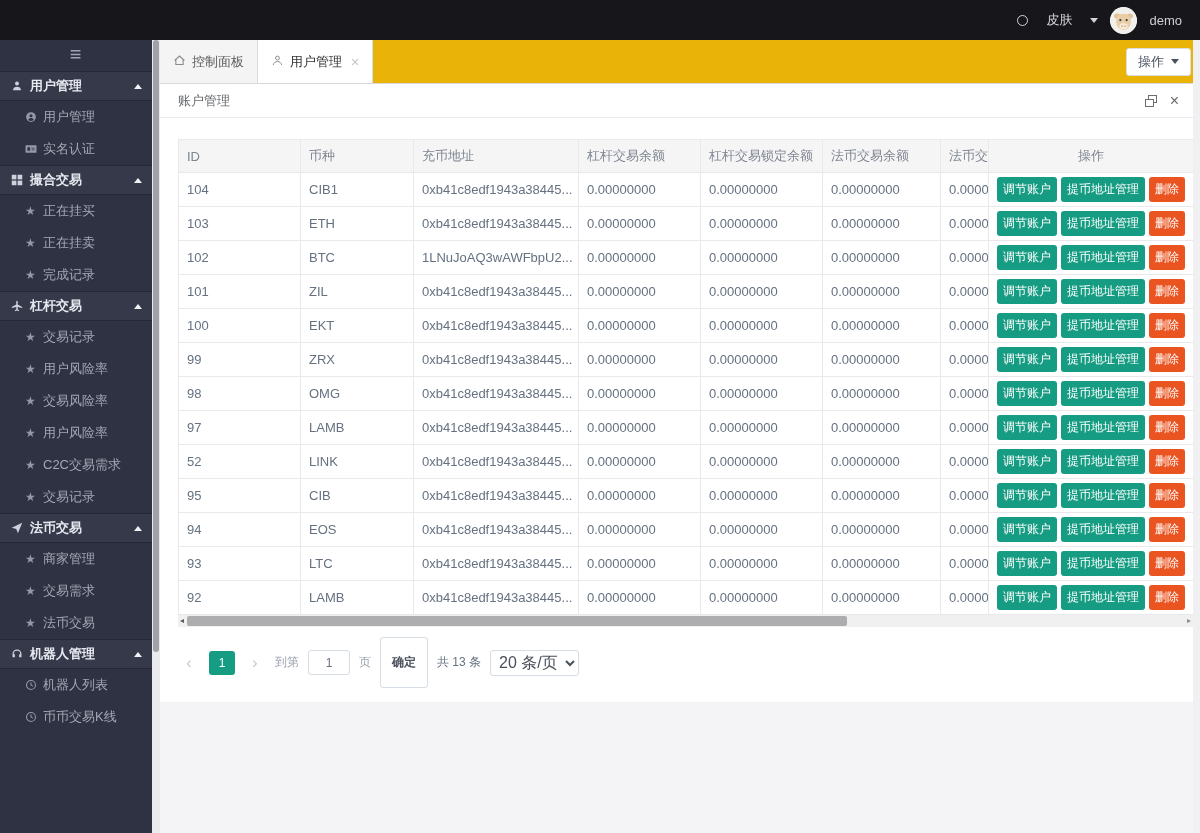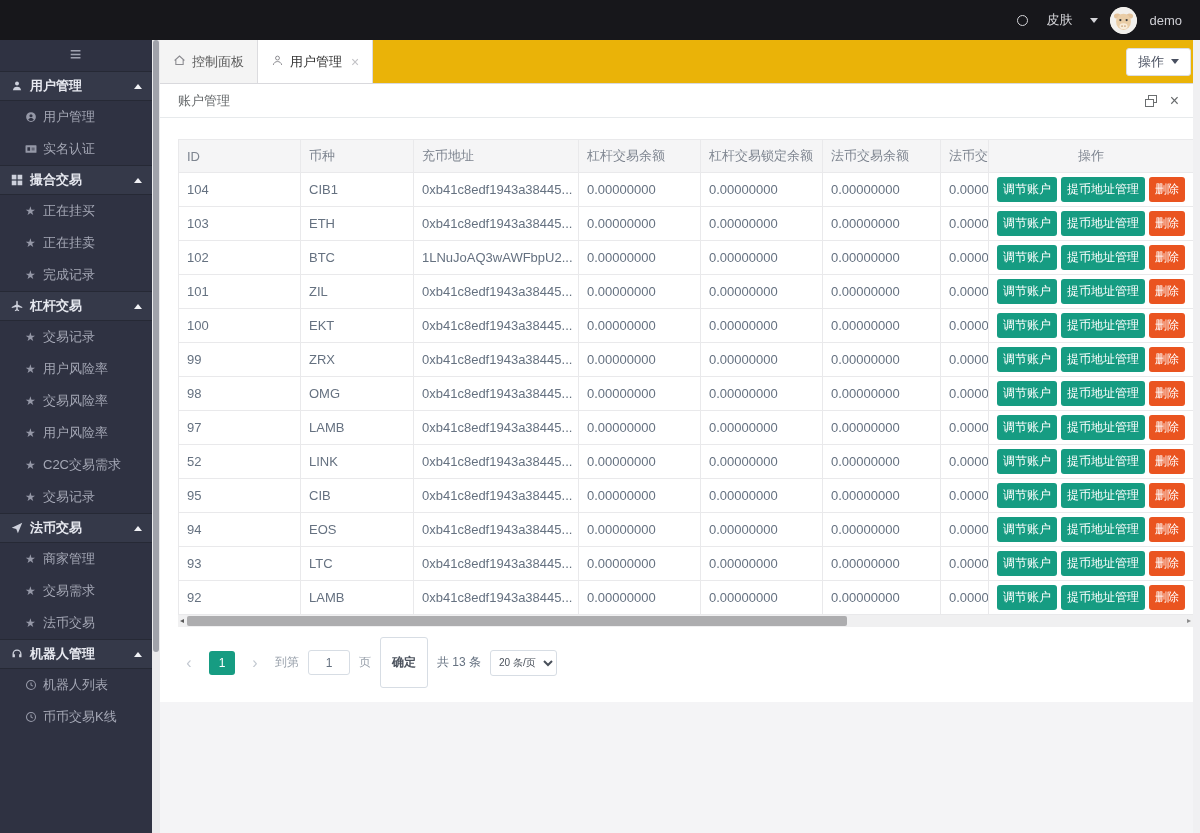--- a/index.html
+++ b/index.html
@@ -76,21 +76,21 @@
   .pagination { display:flex; align-items:center; gap:9px; margin-top:10px; font-size:12px; color:#98a0aa; }
   .pg-arrow { width:22px; height:24px; display:flex; align-items:center; justify-content:center; color:#c3c9d1; font-size:16px; cursor:pointer; }
   .pg-current { min-width:26px; height:24px; display:flex; align-items:center; justify-content:center; color:#fff;
     border-radius:3px; font-size:12px; cursor:pointer; }
   .pg-label { color:#9aa2ac; }
   .pg-input { width:42px; height:25px; border:1px solid #d7dde4; border-radius:3px; text-align:center; font-size:12px;
     color:#657180; font-family:inherit; }
   .pg-confirm { border:1px solid #d7dde4; background:#fff; border-radius:3px; padding:16px 11px; font-size:12px;
     font-weight:bold; color:#4a515c; cursor:pointer; font-family:inherit; }
   .pg-total { color:#657180; }
-  .pg-size { border:1px solid #d7dde4; border-radius:3px; height:26px; font-size:10px; color:#49505a; background:#fff;
+  .pg-size { border:1px solid #d7dde4; border-radius:3px; height:26px; font-size:16px; color:#49505a; background:#fff;
     font-family:inherit; padding:0 4px; }
 </style>
 </head>
 <body>
 
 <header class="topbar">
   <div class="skin-group">
     <span class="circle-icon"></span>
     <span>皮肤</span>
     <span class="caret-down"></span>

